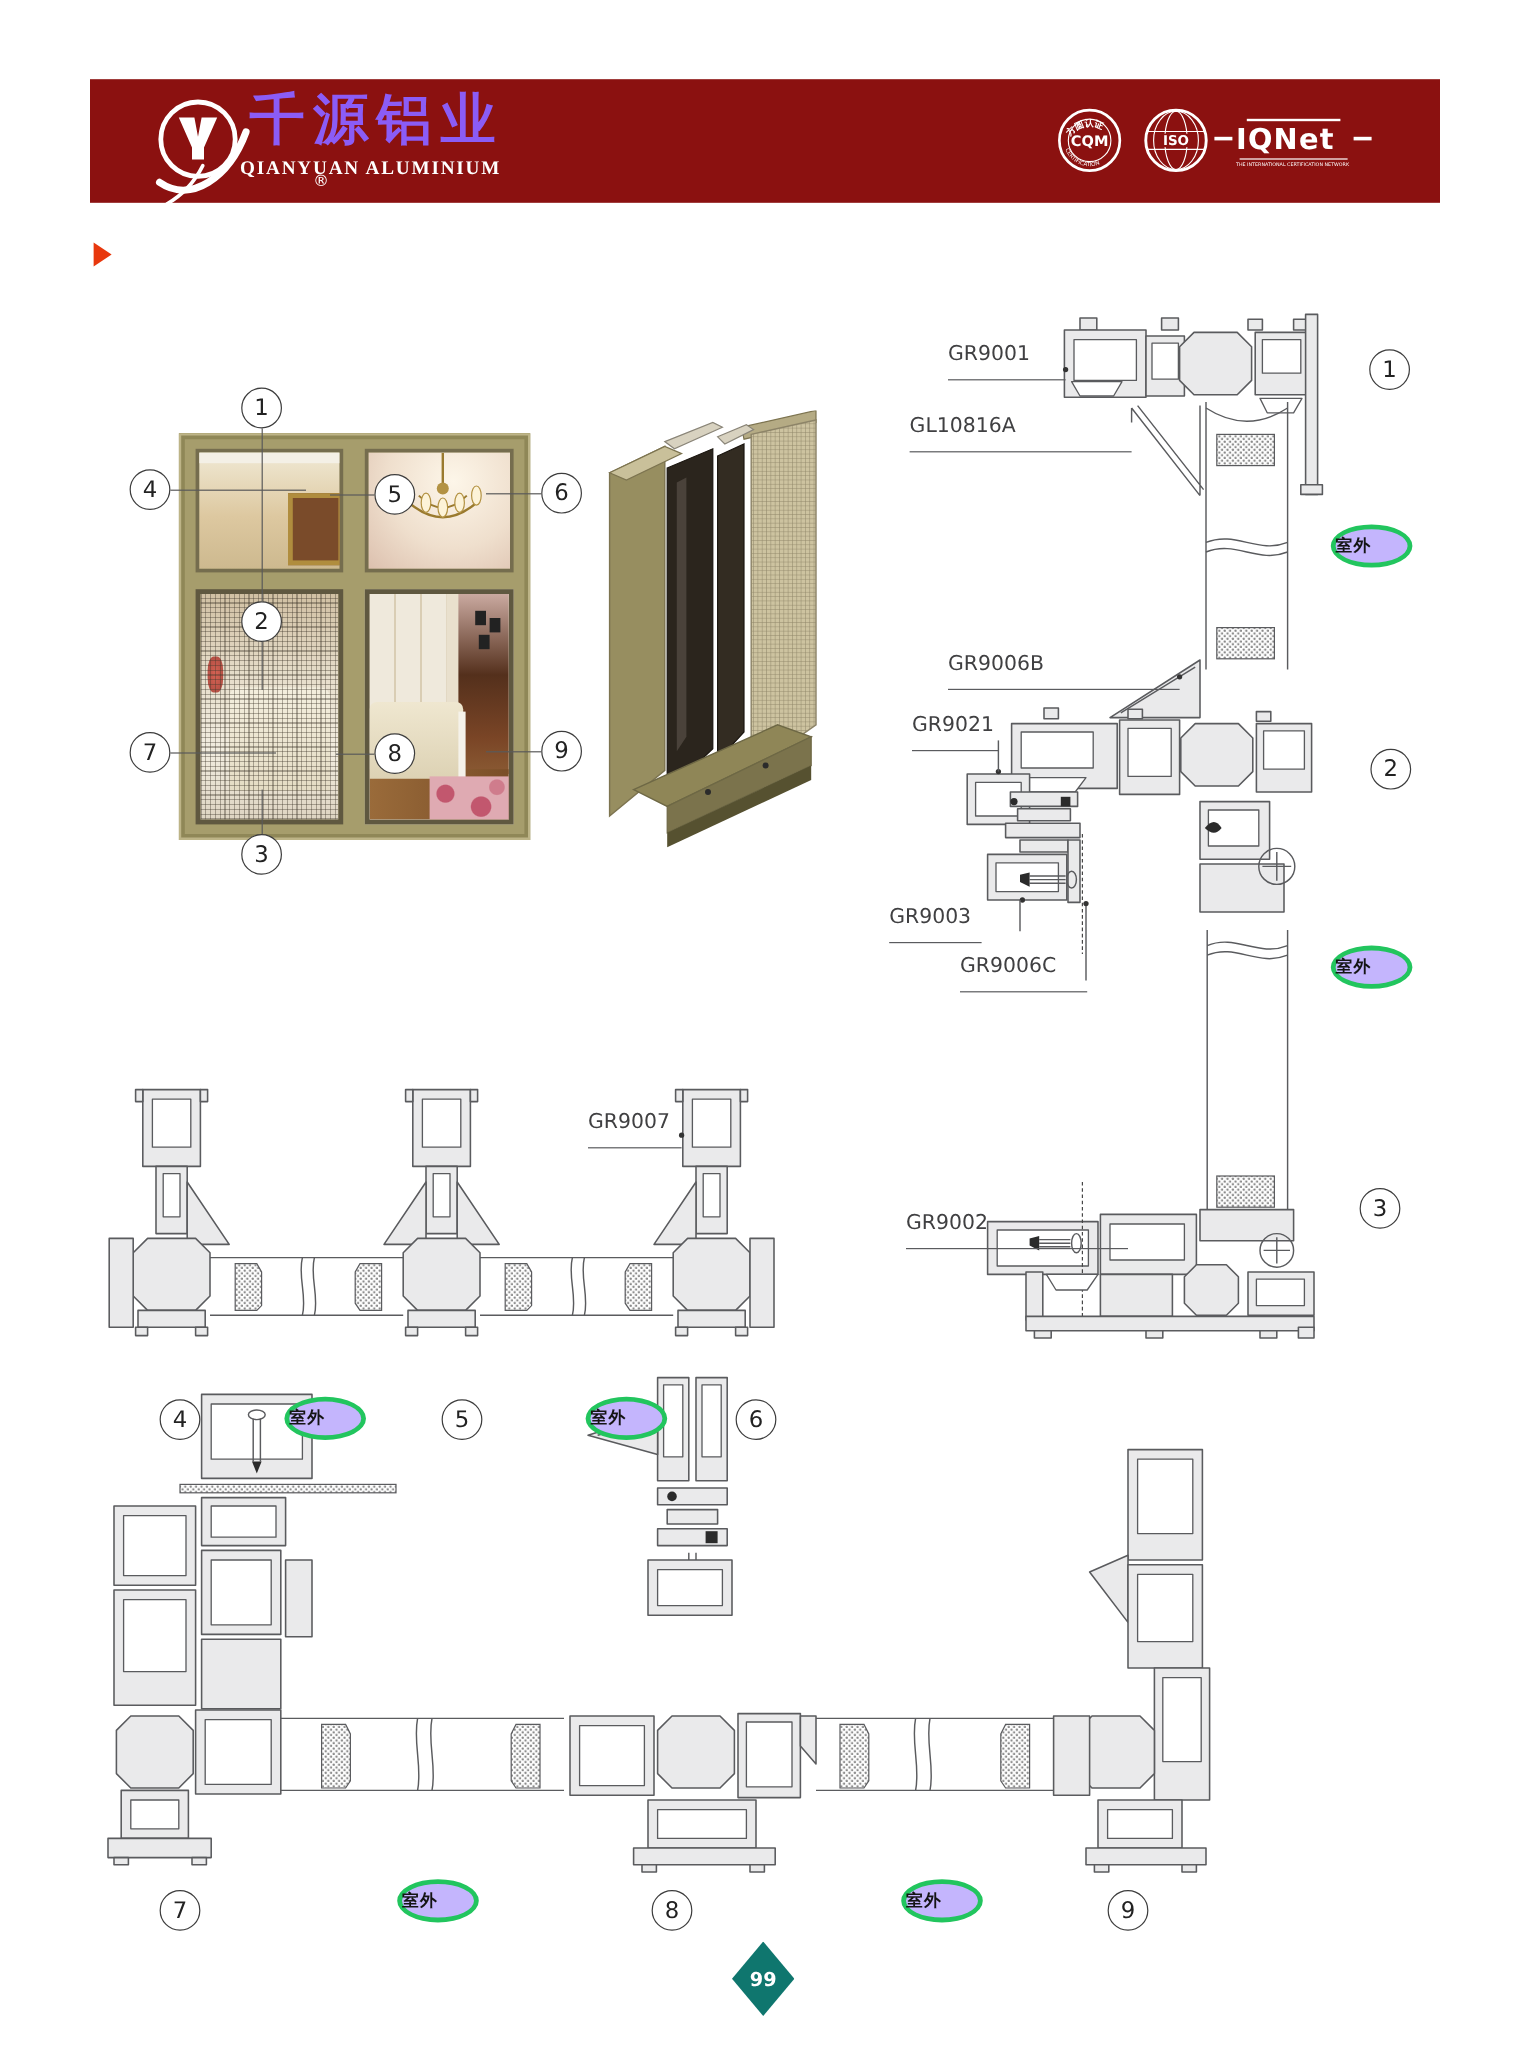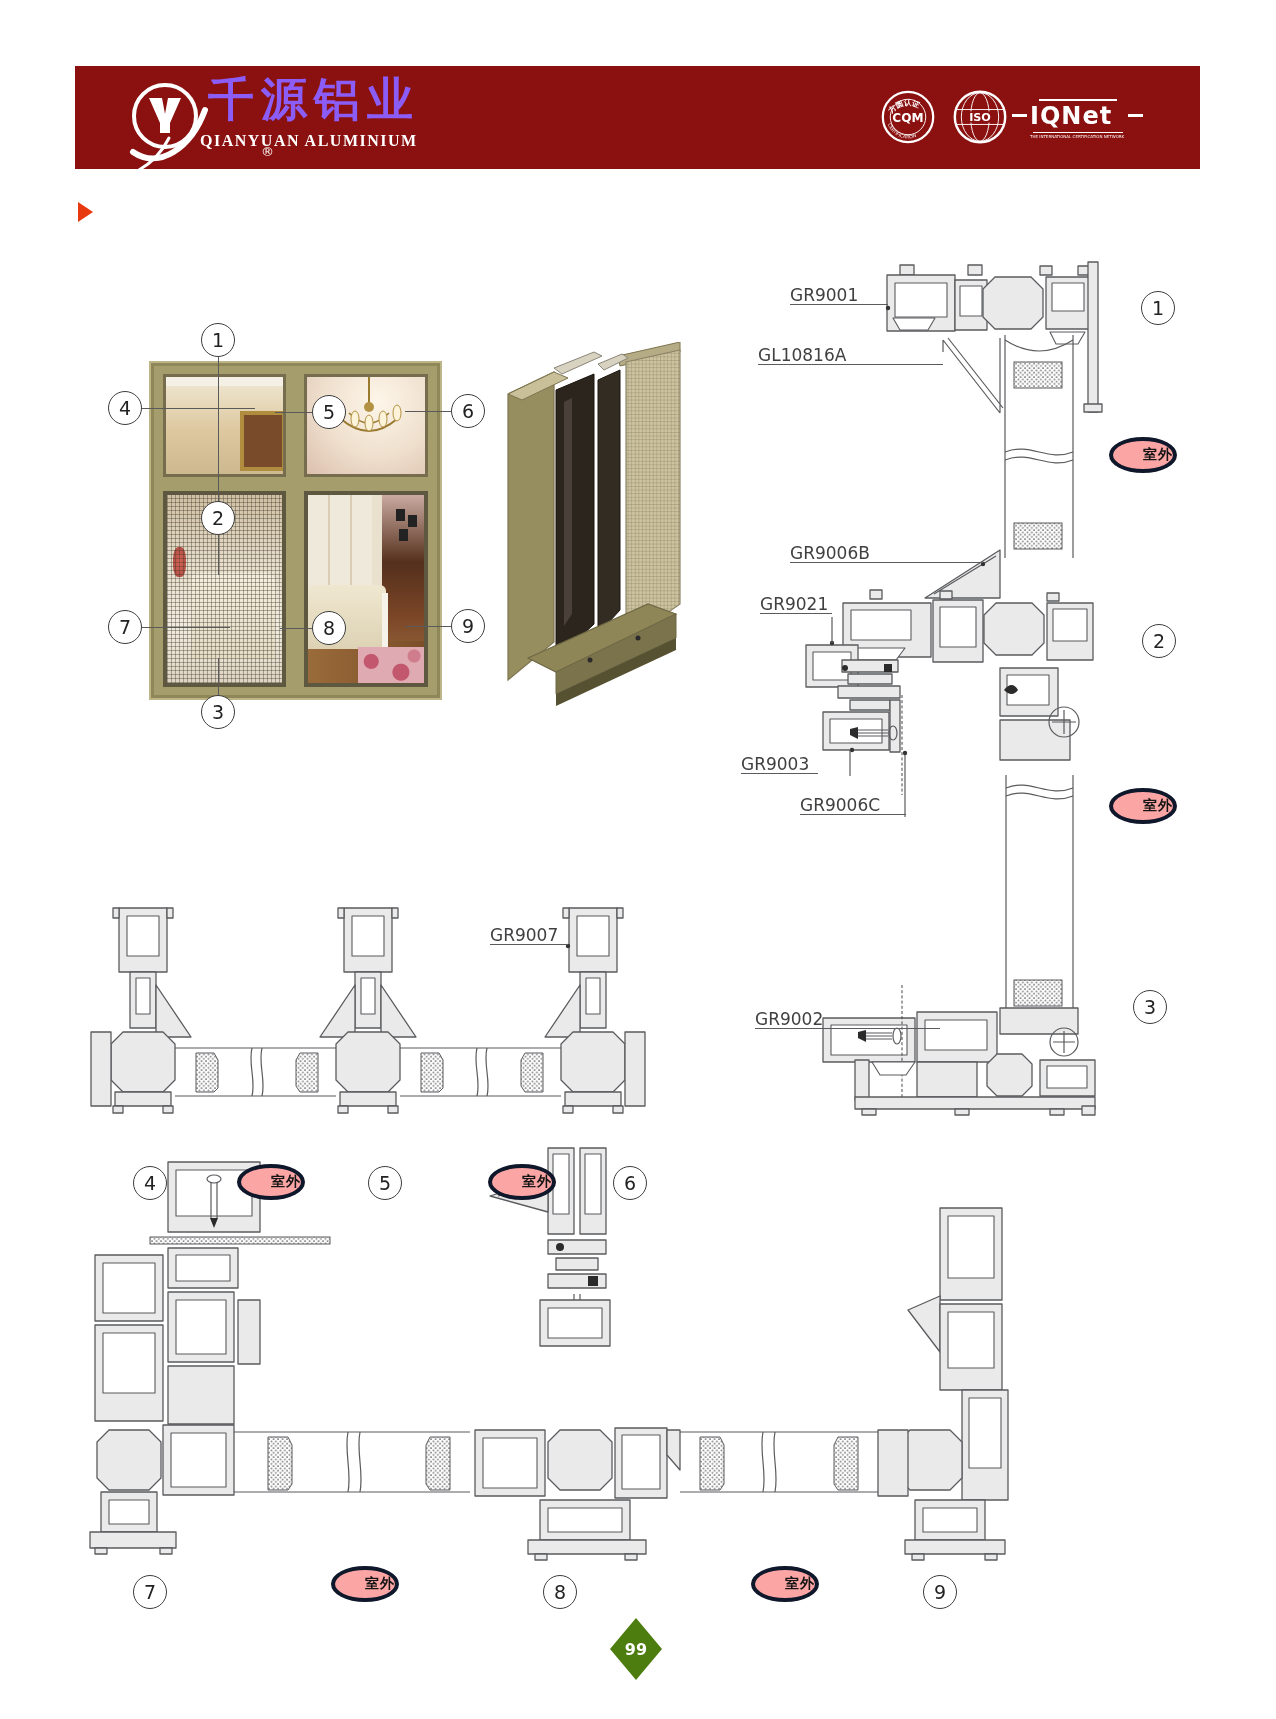--- a/index.html
+++ b/index.html
@@ -28,25 +28,25 @@
   .pane{position:absolute;overflow:hidden;}
   .pane-top{border:3px solid #756d4e;}
   .pane-bot{border:4px solid #5f5840;}
   .mesh-overlay{position:absolute;inset:0;
      background-image:repeating-linear-gradient(0deg,rgba(62,54,42,.38) 0 1px,transparent 1px 4px),
                       repeating-linear-gradient(90deg,rgba(62,54,42,.38) 0 1px,transparent 1px 4px),
                       linear-gradient(rgba(255,255,255,.14),rgba(255,255,255,.14));}
   
   .marker{position:absolute;width:34px;height:34px;border-radius:50%;border:1.6px solid #3d3d3d;background:#fff;
           display:flex;align-items:center;justify-content:center;font-size:19px;color:#222;box-sizing:border-box;}
-  .oval{position:absolute;width:60px;height:28px;border:4px solid #0f172a;border-radius:50%;background:#fca5a5;
-        display:flex;align-items:center;justify-content:flex-end;font-size:14px;font-weight:bold;color:#141414;letter-spacing:1px;}
+  .oval{position:absolute;width:60px;height:28px;border:4px solid #22c55e;border-radius:50%;background:#c4b5fd;
+        display:flex;align-items:center;justify-content:flex-start;font-size:14px;font-weight:bold;color:#141414;letter-spacing:1px;}
   .leader{position:absolute;background:#5a5a5a;}
-  .plabel{position:absolute;font-size:17px;color:#404042;border-bottom:1.3px solid #5a5b5e;padding-bottom:0;line-height:18px;}
-  .diamond{position:absolute;left:610px;top:1618px;width:52px;height:62px;background:#4d7c0f;color:#fff;
+  .plabel{position:absolute;font-size:17px;color:#404042;border-bottom:1.3px solid #5a5b5e;padding-bottom:12px;line-height:18px;}
+  .diamond{position:absolute;left:610px;top:1618px;width:52px;height:62px;background:#0f766e;color:#fff;
            display:flex;align-items:center;justify-content:center;font-size:16px;font-weight:bold;
            clip-path:polygon(50% 0,100% 50%,50% 100%,0 50%);text-align:center;}
   
   .pf{fill:#eaeaeb;stroke:#5a5b5e;stroke-width:1.3;stroke-linejoin:round;}
   .wf{fill:#ffffff;stroke:#5a5b5e;stroke-width:1.1;stroke-linejoin:round;}
   .ln{fill:none;stroke:#5a5b5e;stroke-width:1.2;}
   .hz{fill:url(#dots);stroke:#5a5b5e;stroke-width:1;}
   .dk{fill:#2b2b2b;stroke:none;}
   .dsh{stroke:#474747;stroke-width:1;stroke-dasharray:3 2.2;fill:none;}
   .dot{fill:#333;stroke:none;}

